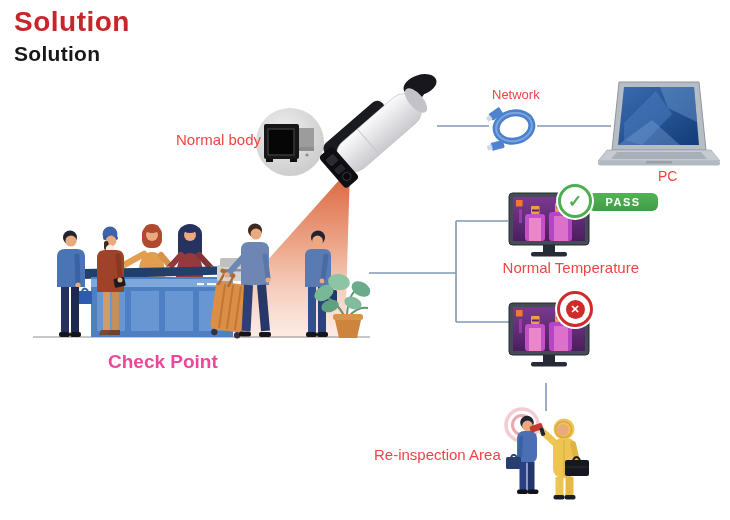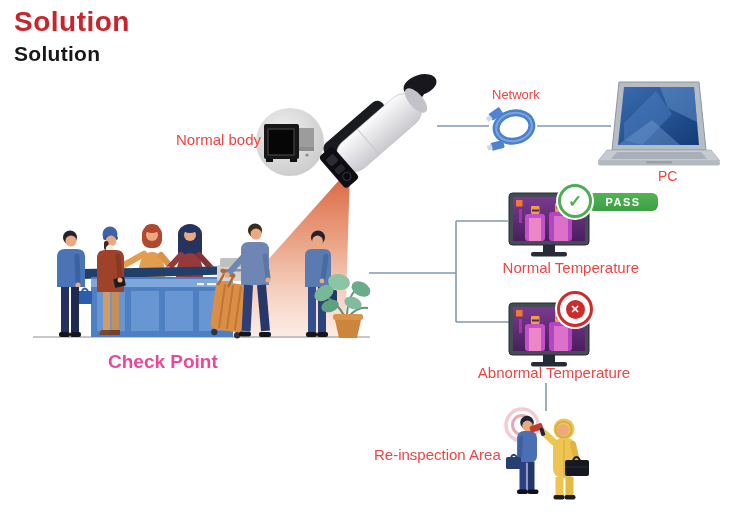--- a/index.html
+++ b/index.html
@@ -357,17 +357,16 @@
         <rect x="36" y="26" width="13" height="6.5" rx="2" fill="#c23b2e"></rect>
         <rect x="45" y="31" width="4" height="8" rx="1" fill="#20242c"></rect>
       </g>
     </g>
   </svg>
 
   <div class="abs lbl lbl-blackbody">Normal body</div>
   <div class="abs lbl lbl-network">Network</div>
   <div class="abs lbl lbl-pc">PC</div>
   <div class="abs lbl lbl-normal">Normal Temperature</div>
-  <div class="abs lbl lbl-abnormal">Abnormal Temperature</div>
   <div class="abs lbl lbl-checkpoint">Check Point</div>
   <div class="abs lbl lbl-reinspect">Re-inspection Area</div>
 
 </div>
 
 </body></html>

